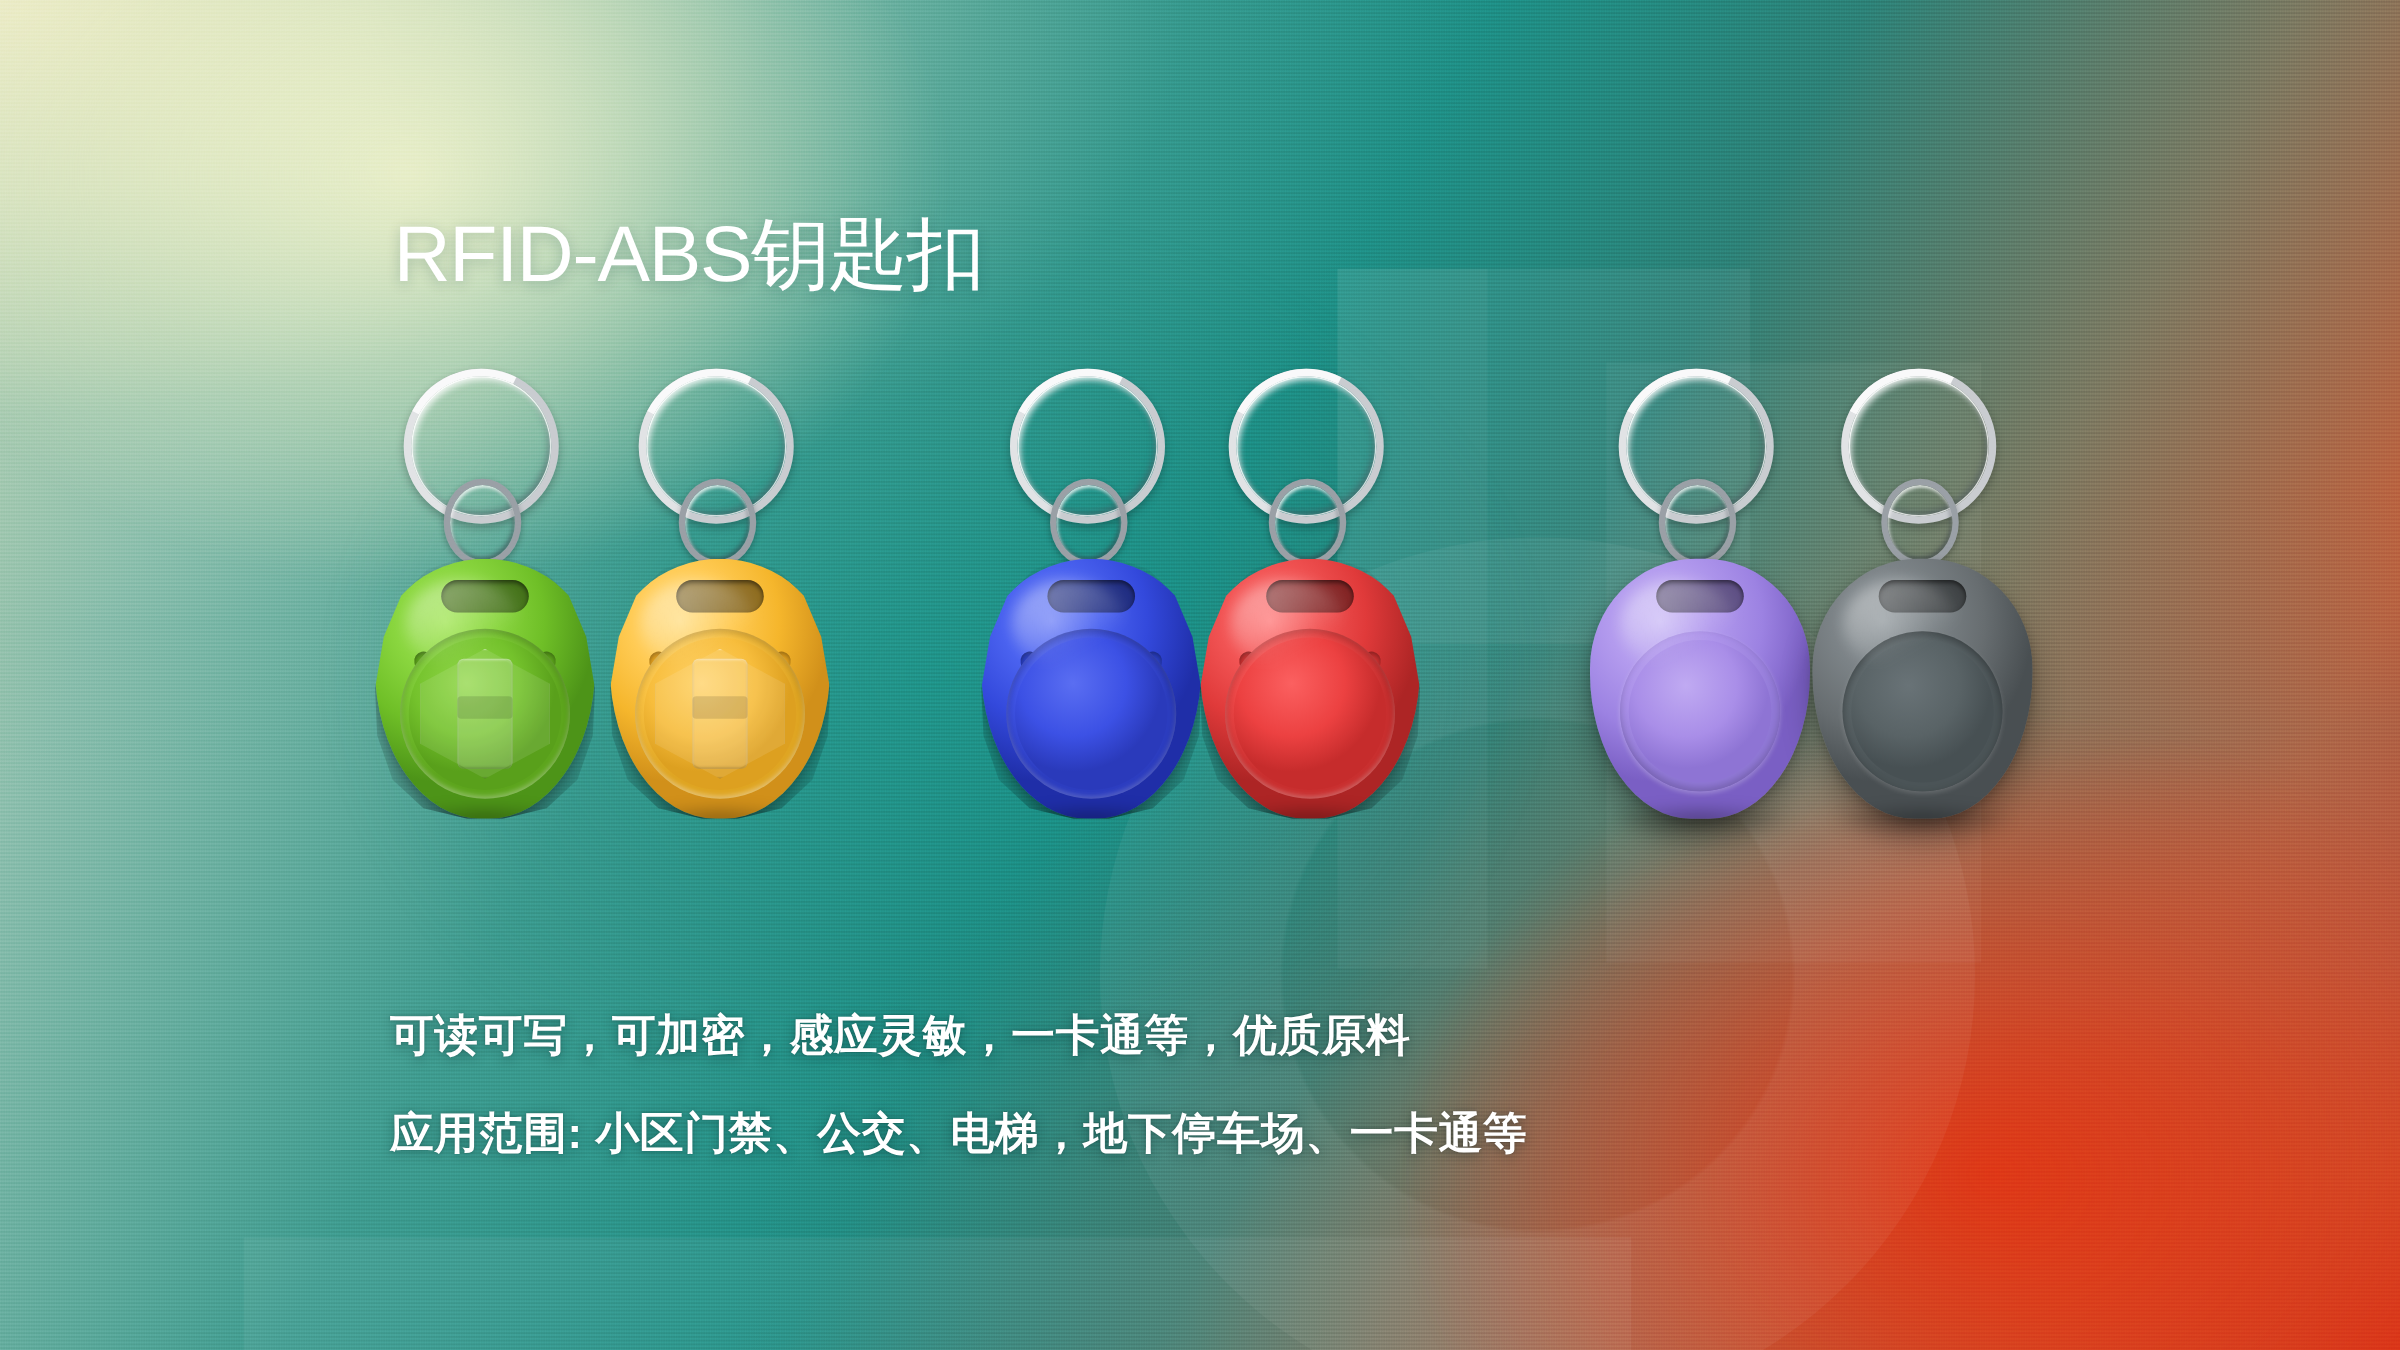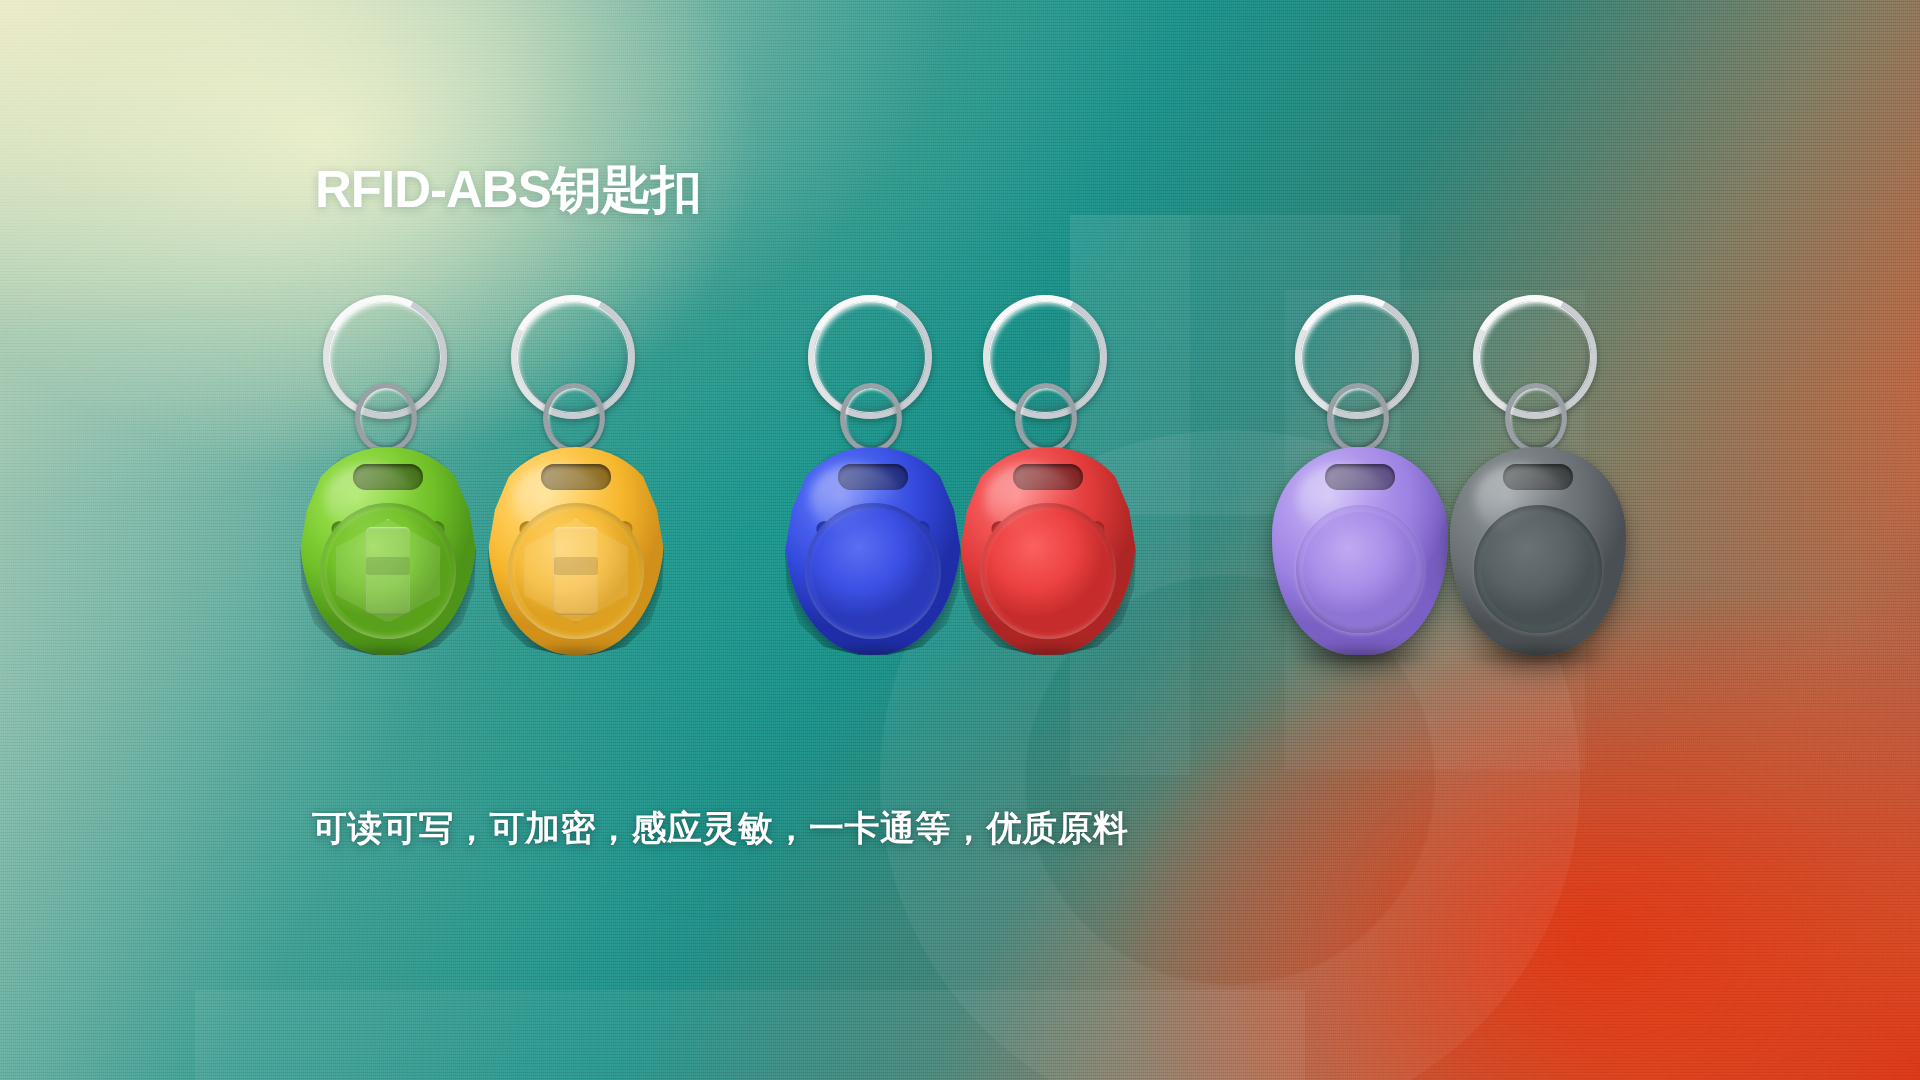--- a/index.html
+++ b/index.html
@@ -50,21 +50,21 @@
   .wm-rect{background:rgba(255,255,255,.055);}
   .wm-rect-d{background:rgba(255,255,255,.040);}
   .wm-arcbox{
     border-radius:50%;
     background:radial-gradient(closest-side, rgba(255,255,255,0) 58%, rgba(255,255,255,.05) 59%, rgba(255,255,255,.05) 100%);
   }
 
   
   #title{
     position:absolute;left:315px;top:128px;
-    font-size:51px;font-weight:bold;color:#ffffff;
+    font-size:63px;font-weight:normal;color:#ffffff;
     letter-spacing:-1px;line-height:1.08;
     text-shadow:0 2px 10px rgba(0,60,60,.22);
     white-space:nowrap;
   }
   .tagline{
     position:absolute;left:312px;
     font-size:35px;font-weight:bold;color:#ffffff;
     letter-spacing:.5px;white-space:nowrap;
     text-shadow:0 2px 9px rgba(0,40,40,.38), 0 0 2px rgba(0,0,0,.25);
   }
@@ -297,14 +297,15 @@
     <div class="body pebble" style="left:0;top:152px;background:radial-gradient(68% 62% at 32% 24%, #9aa1a5 0%, #7c8387 34%, #676d70 68%, #494f52 100%);">
       <div class="disc" style="width:128px;height:128px;bottom:22px;background:radial-gradient(60% 60% at 38% 30%, #6d777b, #5c6669 54%, #4b5457 100%);box-shadow:inset 0 3px 7px rgba(0,0,0,.30), 0 2px 4px rgba(255,255,255,.16);">
         <div class="disc-inner" style="background:radial-gradient(58% 58% at 40% 32%, #697377, #596366 62%, #475053 100%);"></div>
       </div>
       <div class="gloss"></div>
       <div class="contact-shadow"></div>
     </div>
   </div>
 
   <div class="tagline" id="tagline-1">可读可写，可加密，感应灵敏，一卡通等，优质原料</div>
+  <div class="tagline" id="tagline-2">应用范围: 小区门禁、公交、电梯，地下停车场、一卡通等</div>
 
 </div>
 
 </body></html>

